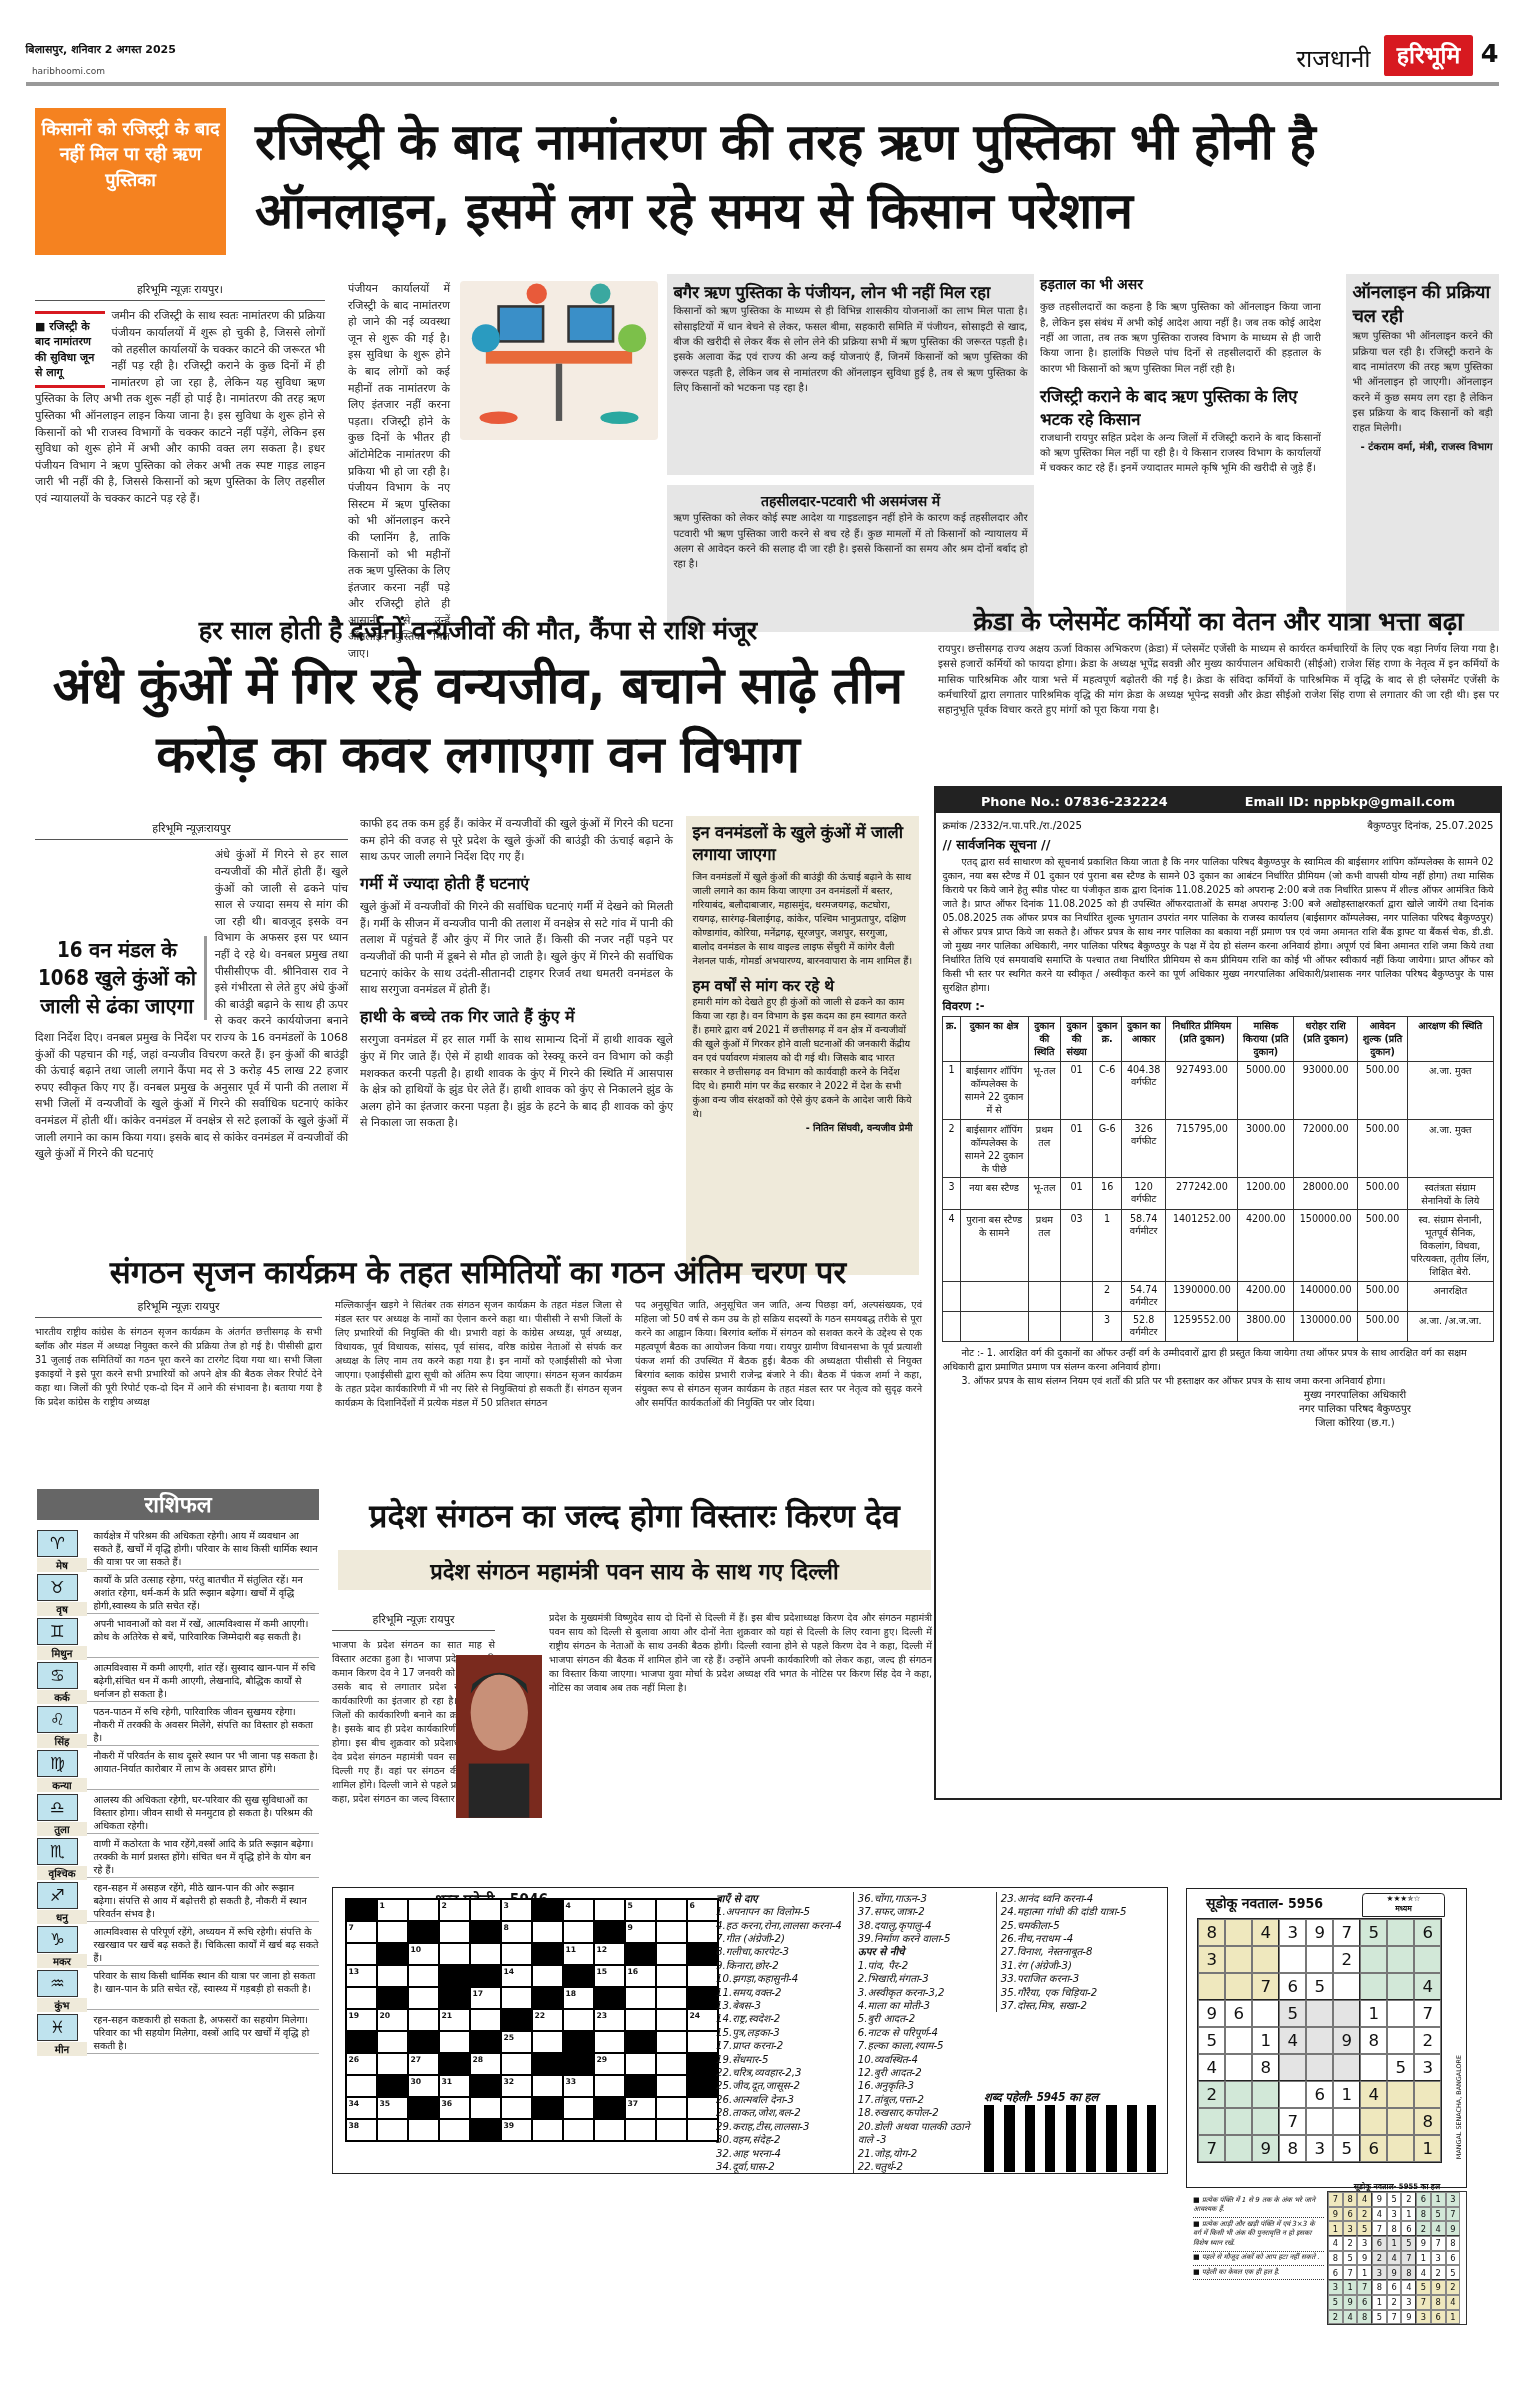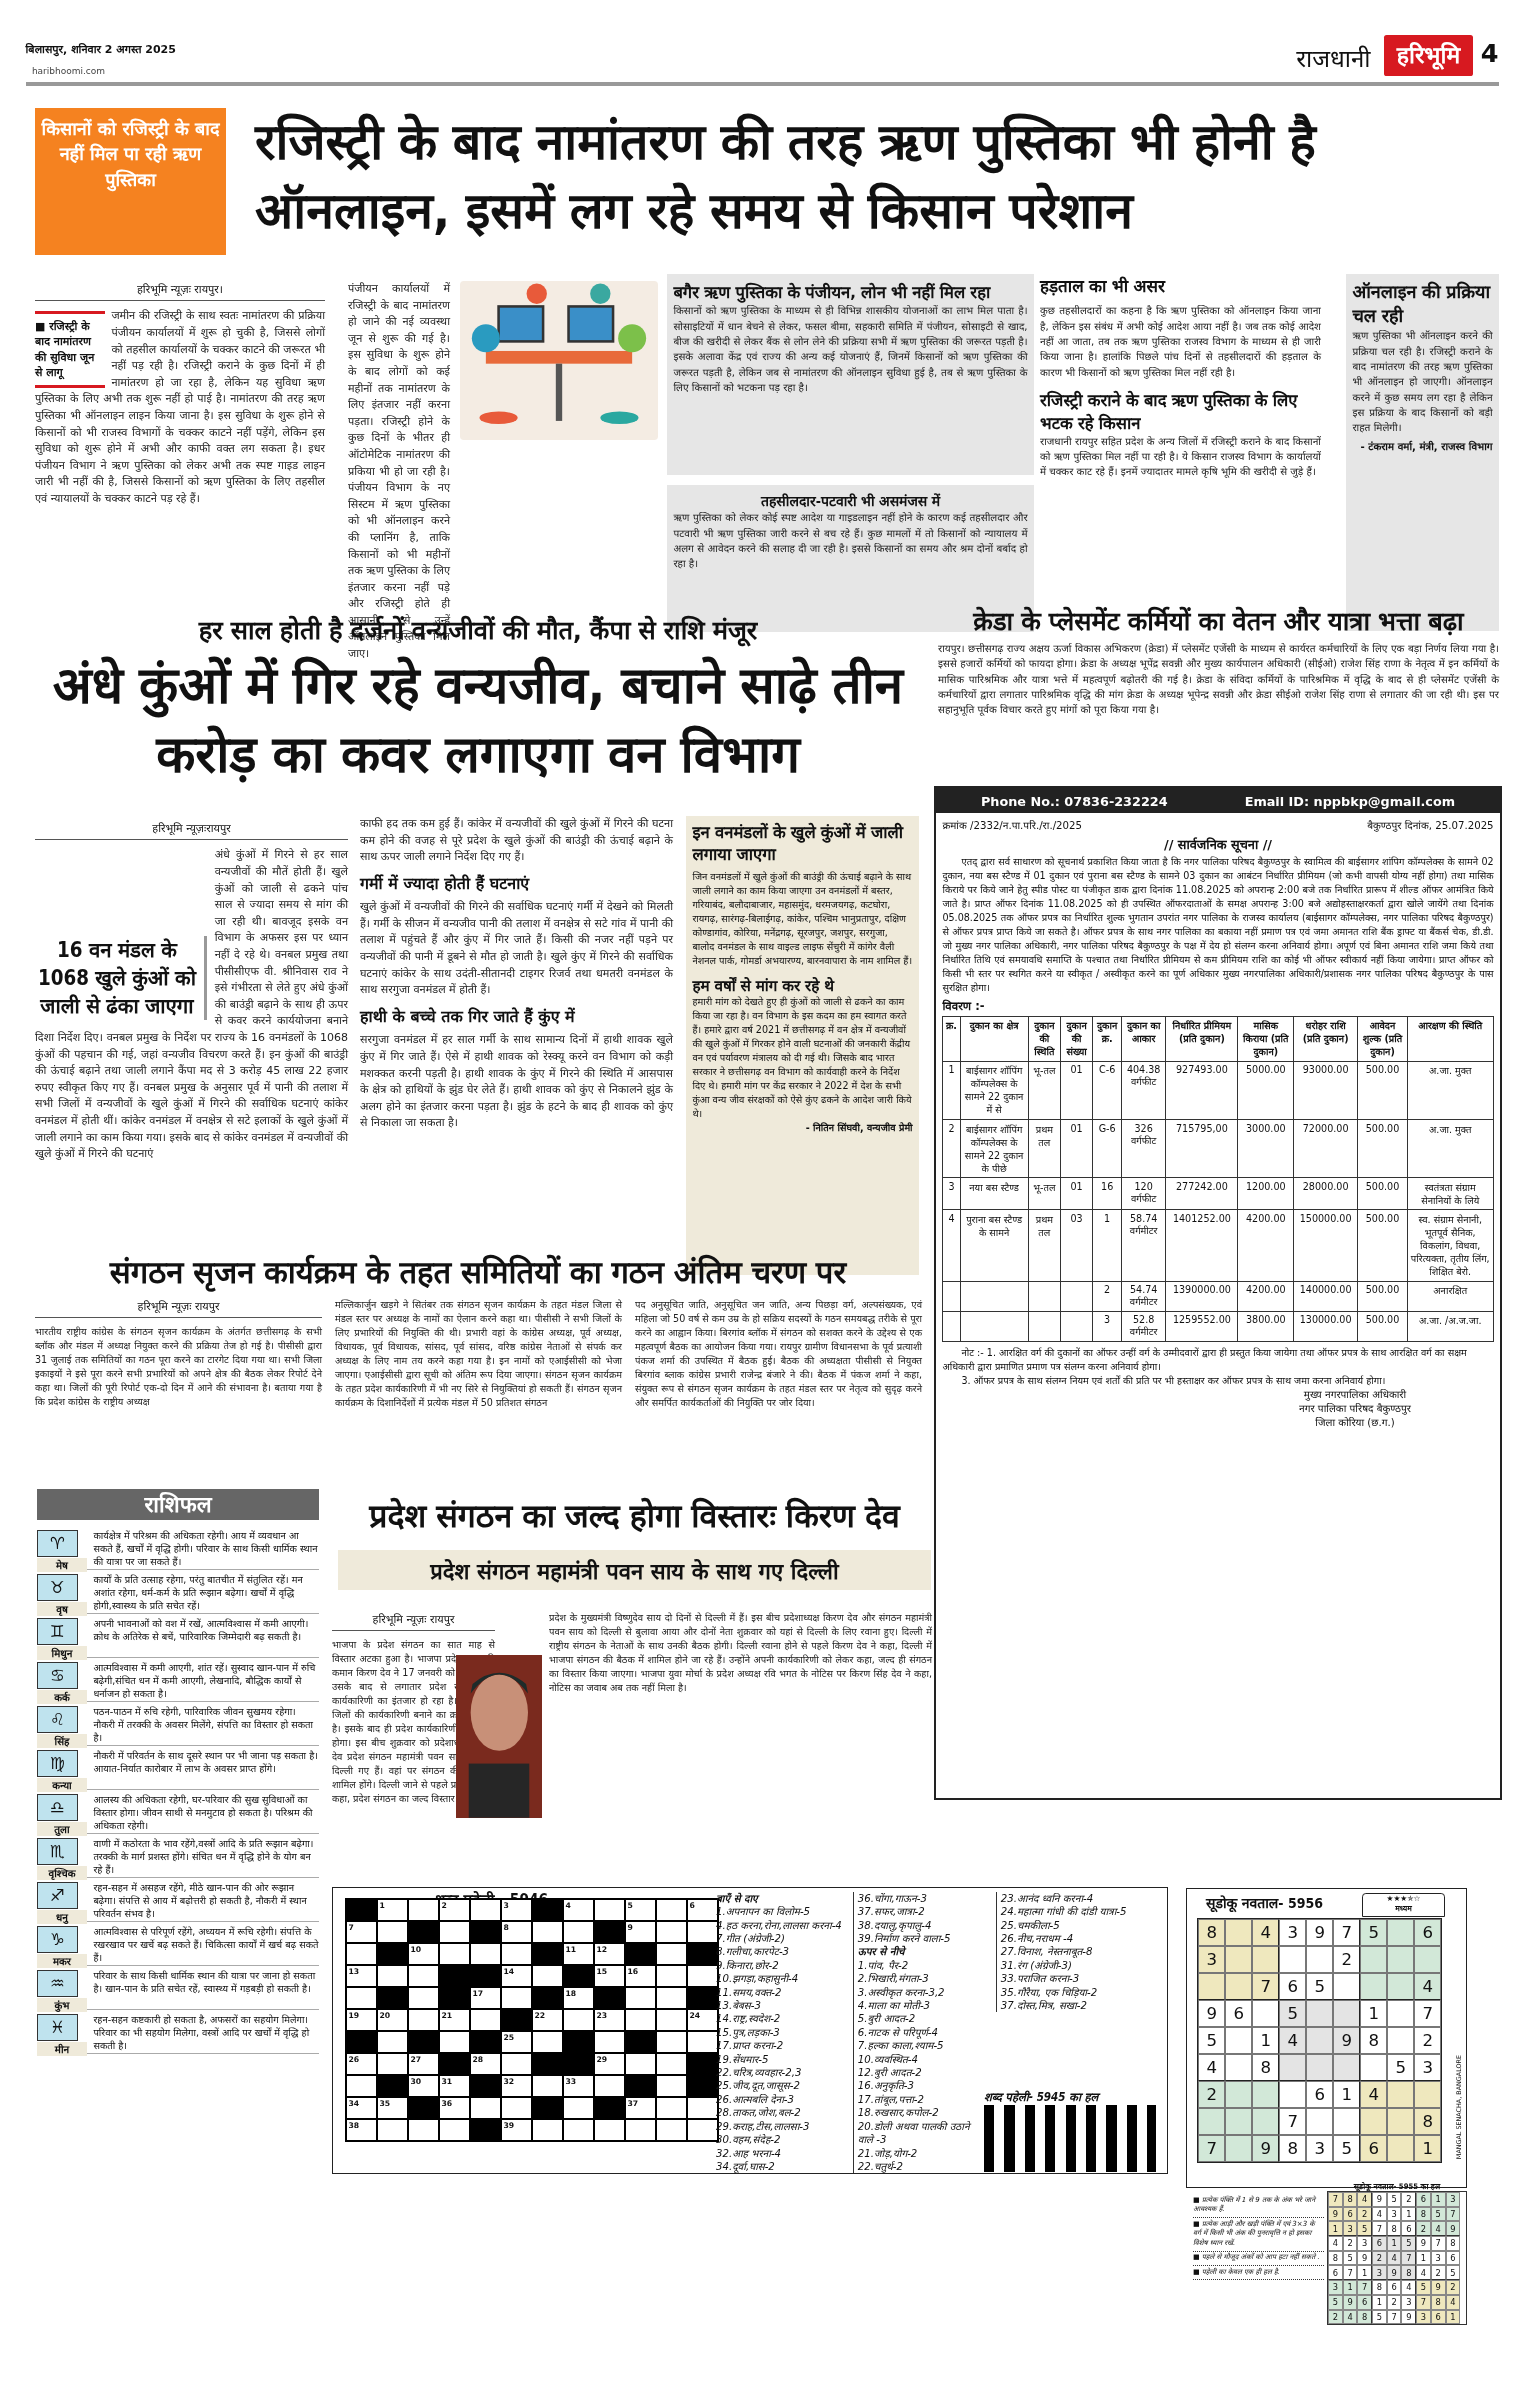--- a/index.html
+++ b/index.html
@@ -77,21 +77,21 @@
 
 <div class="abs graybox" style="left:667px;top:274px;width:367px;height:201px">
   <div class="hl" style="font-size:16.6px">बगैर ऋण पुस्तिका के पंजीयन, लोन भी नहीं मिल रहा</div>
   <div class="txt" style="font-size:10.2px;line-height:15.3px">किसानों को ऋण पुस्तिका के माध्यम से ही विभिन्न शासकीय योजनाओं का लाभ मिल पाता है। सोसाइटियों में धान बेचने से लेकर, फसल बीमा, सहकारी समिति में पंजीयन, सोसाइटी से खाद, बीज की खरीदी से लेकर बैंक से लोन लेने की प्रक्रिया सभी में ऋण पुस्तिका की जरूरत पड़ती है। इसके अलावा केंद्र एवं राज्य की अन्य कई योजनाएं हैं, जिनमें किसानों को ऋण पुस्तिका की जरूरत पड़ती है, लेकिन जब से नामांतरण की ऑनलाइन सुविधा हुई है, तब से ऋण पुस्तिका के लिए किसानों को भटकना पड़ रहा है।</div>
 </div>
 <div class="abs graybox" style="left:667px;top:485px;width:367px;height:147px">
   <div class="hl" style="font-size:14px;text-align:center">तहसीलदार-पटवारी भी असमंजस में</div>
   <div class="txt" style="font-size:10.2px;line-height:15.3px">ऋण पुस्तिका को लेकर कोई स्पष्ट आदेश या गाइडलाइन नहीं होने के कारण कई तहसीलदार और पटवारी भी ऋण पुस्तिका जारी करने से बच रहे हैं। कुछ मामलों में तो किसानों को न्यायालय में अलग से आवेदन करने की सलाह दी जा रही है। इससे किसानों का समय और श्रम दोनों बर्बाद हो रहा है।</div>
 </div>
 <div class="abs" style="left:1040px;top:274px;width:281px">
-  <div class="hl" style="font-size:17px">हड़ताल का भी असर</div>
+  <div class="hl" style="font-size:14px">हड़ताल का भी असर</div>
   <div class="txt" style="font-size:10.2px;line-height:15.3px;margin-top:6.4px">कुछ तहसीलदारों का कहना है कि ऋण पुस्तिका को ऑनलाइन किया जाना है, लेकिन इस संबंध में अभी कोई आदेश आया नहीं है। जब तक कोई आदेश नहीं आ जाता, तब तक ऋण पुस्तिका राजस्व विभाग के माध्यम से ही जारी किया जाना है। हालांकि पिछले पांच दिनों से तहसीलदारों की हड़ताल के कारण भी किसानों को ऋण पुस्तिका मिल नहीं रही है।</div>
   <div class="hl" style="font-size:16.6px;margin-top:7.7px">रजिस्ट्री कराने के बाद ऋण पुस्तिका के लिए भटक रहे किसान</div>
   <div class="txt" style="font-size:10.2px;line-height:15.3px">राजधानी रायपुर सहित प्रदेश के अन्य जिलों में रजिस्ट्री कराने के बाद किसानों को ऋण पुस्तिका मिल नहीं पा रही है। ये किसान राजस्व विभाग के कार्यालयों में चक्कर काट रहे हैं। इनमें ज्यादातर मामले कृषि भूमि की खरीदी से जुड़े हैं।</div>
 </div>
 <div class="abs graybox" style="left:1346px;top:274px;width:153px;height:357px">
   <div class="hl" style="font-size:18px;line-height:24px">ऑनलाइन की प्रक्रिया चल रही</div>
   <div class="txt" style="font-size:10.2px;line-height:15.3px">ऋण पुस्तिका भी ऑनलाइन करने की प्रक्रिया चल रही है। रजिस्ट्री कराने के बाद नामांतरण की तरह ऋण पुस्तिका भी ऑनलाइन हो जाएगी। ऑनलाइन करने में कुछ समय लग रहा है लेकिन इस प्रक्रिया के बाद किसानों को बड़ी राहत मिलेगी।</div>
   <div style="font-size:10.2px;font-weight:bold;text-align:right;margin-top:3.8px">- टंकराम वर्मा, मंत्री, राजस्व विभाग</div>
 </div>
 
@@ -125,21 +125,21 @@
     <div style="display:flex;justify-content:space-around;font-size:12.8px;font-weight:bold;margin-top:2.6px">
       <span>Phone No.: 07836-232224</span>
       <span>Email ID: nppbkp@gmail.com</span>
     </div>
   </div>
   <div style="padding:5.1px 6.4px">
     <div style="display:flex;justify-content:space-between;font-size:10.2px">
       <span>क्रमांक /2332/न.पा.परि./रा./2025</span>
       <span>बैकुण्ठपुर दिनांक, 25.07.2025</span>
     </div>
-    <div style="text-align:center;font-weight:bold;font-size:12.8px;margin:2.6px 0">// सार्वजनिक सूचना //</div>
+    <div style="text-align:left;font-weight:bold;font-size:12.8px;margin:2.6px 0">// सार्वजनिक सूचना //</div>
     <div style="font-size:9.6px;line-height:14px;text-align:justify;text-indent:19px">एतद् द्वारा सर्व साधारण को सूचनार्थ प्रकाशित किया जाता है कि नगर पालिका परिषद बैकुण्ठपुर के स्वामित्व की बाईसागर शांपिग कॉम्पलेक्स के सामने 02 दुकान, नया बस स्टैण्ड में 01 दुकान एवं पुराना बस स्टैण्ड के सामने 03 दुकान का आबंटन निर्धारित प्रीमियम (जो कभी वापसी योग्य नहीं होगा) तथा मासिक किराये पर किये जाने हेतु स्पीड पोस्ट या पंजीकृत डाक द्वारा दिनांक 11.08.2025 को अपरान्ह 2:00 बजे तक निर्धारित प्रारूप में शील्ड ऑफर आमंत्रित किये जाते है। प्राप्त ऑफर दिनांक 11.08.2025 को ही उपस्थित ऑफरदाताओं के समक्ष अपरान्ह 3:00 बजे अद्योहस्ताक्षरकर्ता द्वारा खोले जायेंगे तथा दिनांक 05.08.2025 तक ऑफर प्रपत्र का निर्धारित शुल्क भुगतान उपरांत नगर पालिका के राजस्व कार्यालय (बाईसागर कॉम्पलेक्स, नगर पालिका परिषद बैकुण्ठपुर) से ऑफर प्रपत्र प्राप्त किये जा सकते है। ऑफर प्रपत्र के साथ नगर पालिका का बकाया नहीं प्रमाण पत्र एवं जमा अमानत राशि बैंक ड्राफ्ट या बैंकर्स चेक, डी.डी. जो मुख्य नगर पालिका अधिकारी, नगर पालिका परिषद बैकुण्ठपुर के पक्ष में देय हो संलग्न करना अनिवार्य होगा। अपूर्ण एवं बिना अमानत राशि जमा किये तथा निर्धारित तिथि एवं समयावधि समाप्ति के पश्चात तथा निर्धारित प्रीमियम से कम प्रीमियम राशि का कोई भी ऑफर स्वीकार्य नहीं किया जायेगा। प्राप्त ऑफर को किसी भी स्तर पर स्थगित करने या स्वीकृत / अस्वीकृत करने का पूर्ण अधिकार मुख्य नगरपालिका अधिकारी/प्रशासक नगर पालिका परिषद बैकुण्ठपुर के पास सुरक्षित होगा।</div>
     <div style="font-weight:bold;font-size:11.5px;margin:2.6px 0">विवरण :-</div>
     <table class="notice">
       <thead>
           <tr id="notice-head">
             <th>क्र.</th>
             <th>दुकान का क्षेत्र</th>
             <th>दुकान की स्थिति</th>
             <th>दुकान की संख्या</th>
             <th>दुकान क्र.</th>

